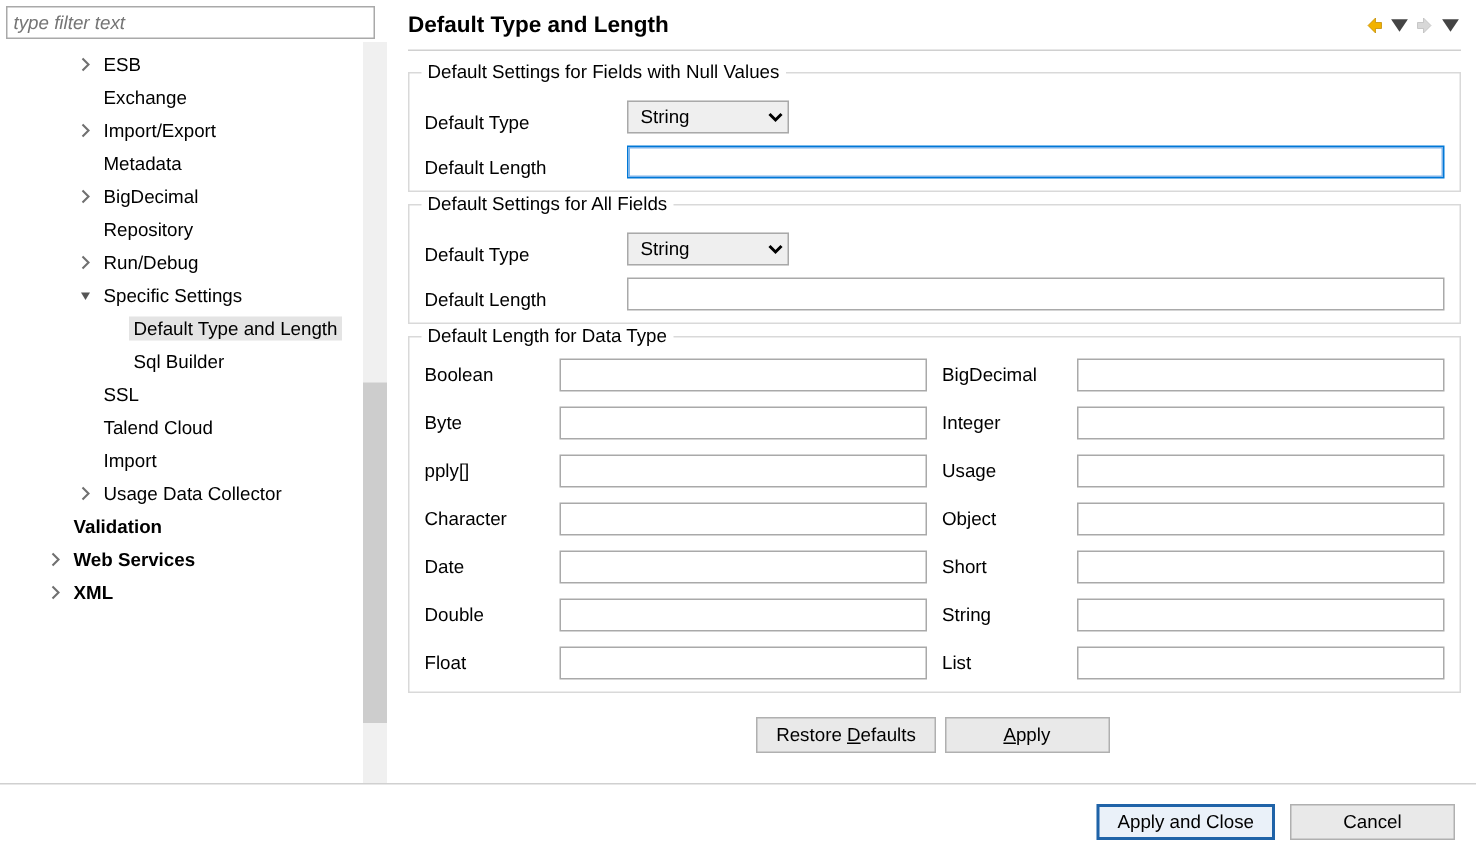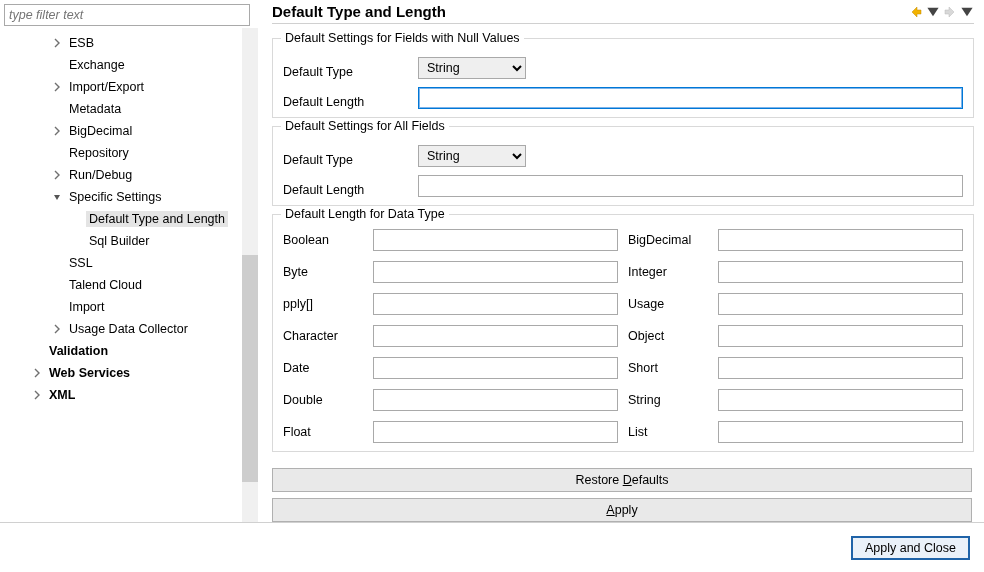--- a/index.html
+++ b/index.html
@@ -109,21 +109,20 @@
   grid-template-columns: 80px 1fr 80px 1fr;
   column-gap: 8px; row-gap: 6px;
   align-items: center;
   padding-top: 4px;
   gap: 10px;
 }
 .type-grid input.txt { width: 100%; }
 .btn-row {
   display: flex; justify-content: center; gap: 6px;
   padding: 8px 2px 0 0;
-  flex-direction: column;
 }
 button.btn {
   height: 24px; min-width: 110px;
   font-family: inherit; font-size: 12.5px;
   background: #e9e9e9; border: 1px solid #b0b0b0;
   padding: 0 12px; cursor: pointer;
 }
 .underline { text-decoration: underline; }
 .footer {
   border-top: 1px solid #d0d0d0;
@@ -343,13 +342,14 @@
 
     <div class="btn-row">
       <button class="btn"><span>Restore </span><span class="underline">D</span><span>efaults</span></button>
       <button class="btn"><span class="underline">A</span><span>pply</span></button>
     </div>
   </div>
 </div>
 
 <div class="footer">
   <button class="btn primary">Apply and Close</button>
+  <button class="btn">Cancel</button>
 </div>
 
 </body></html>

